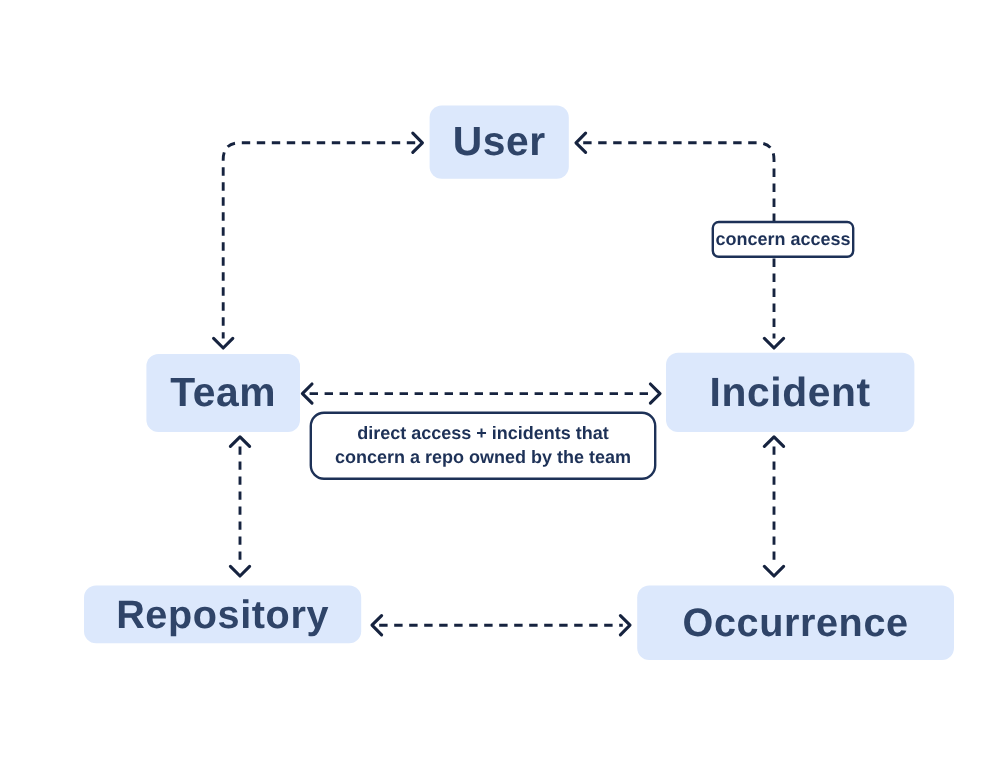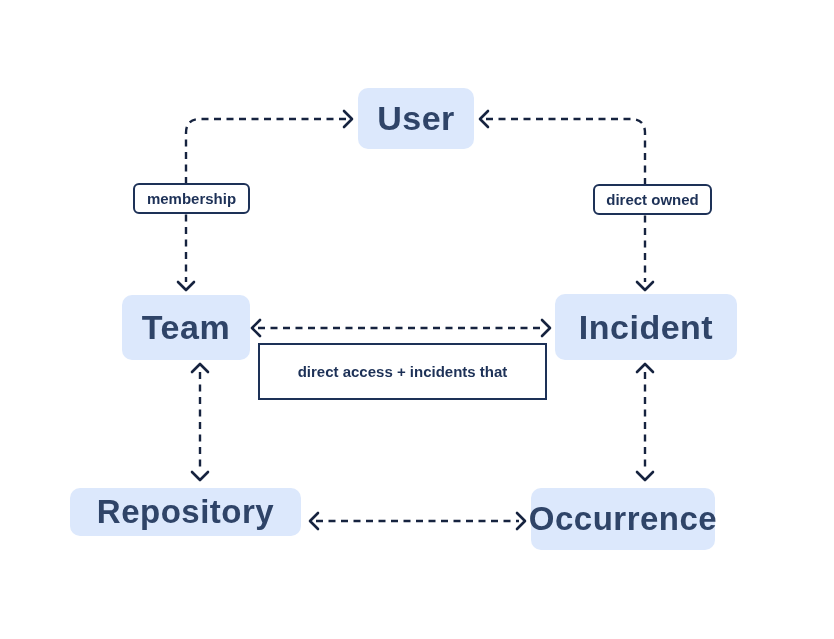--- a/index.html
+++ b/index.html
@@ -52,26 +52,26 @@
     color:var(--label-text);
     font-weight:bold;
     font-size:15px;
     border-radius:6px;
     text-align:center;
     line-height:20px;
     white-space:nowrap;
   }
   #label-membership{left:133px;top:183px;width:117px;height:31px;}
   #label-direct-access{left:593px;top:184px;width:119px;height:31px;}
-  #label-team-incident{left:258px;top:343px;width:289px;height:57px;border-radius:0;}
+  #label-team-incident{left:258px;top:343px;width:289px;height:57px;border-radius:12px;}
   #node-user{left:358px;top:88px;width:116px;height:61px;}
   #node-team{left:122px;top:295px;width:128px;height:65px;text-align:center;}
-  #node-incident{left:555px;top:294px;width:182px;height:66px;}
+  #node-incident{left:555px;top:294px;width:207px;height:66px;}
   #node-repository{left:70px;top:488px;width:231px;height:48px;font-size:33px;}
-  #node-occurrence{left:531px;top:488px;width:184px;height:62px;font-size:33px;}
+  #node-occurrence{left:531px;top:488px;width:264px;height:62px;font-size:33px;}
 </style>
 </head>
 <body>
 
 <div class="canvas">
 
   <svg class="edges" viewBox="0 0 834 639" xmlns="http://www.w3.org/2000/svg">
 
     <g>
       <path class="edge-line" d="M346 119 H200 Q186 119 186 133 V282"></path>
@@ -109,19 +109,19 @@
       <path class="edge-head" d="M517 513 L525 521 L517 529"></path>
     </g>
   </svg>
 
   <div class="node" id="node-user">User</div>
   <div class="node" id="node-team">Team</div>
   <div class="node" id="node-incident">Incident</div>
   <div class="node" id="node-repository">Repository</div>
   <div class="node" id="node-occurrence">Occurrence</div>
 
-  <div class="edge-label" id="label-membership">membership</div>
-  <div class="edge-label" id="label-direct-access">direct owned</div>
+  <div class="edge-label" id="label-direct-access">concern access</div>
   <div class="edge-label" id="label-team-incident">
     <span>direct access + incidents that</span>
+    <span>concern a repo owned by the team</span>
   </div>
 
 </div>
 
 </body></html>

